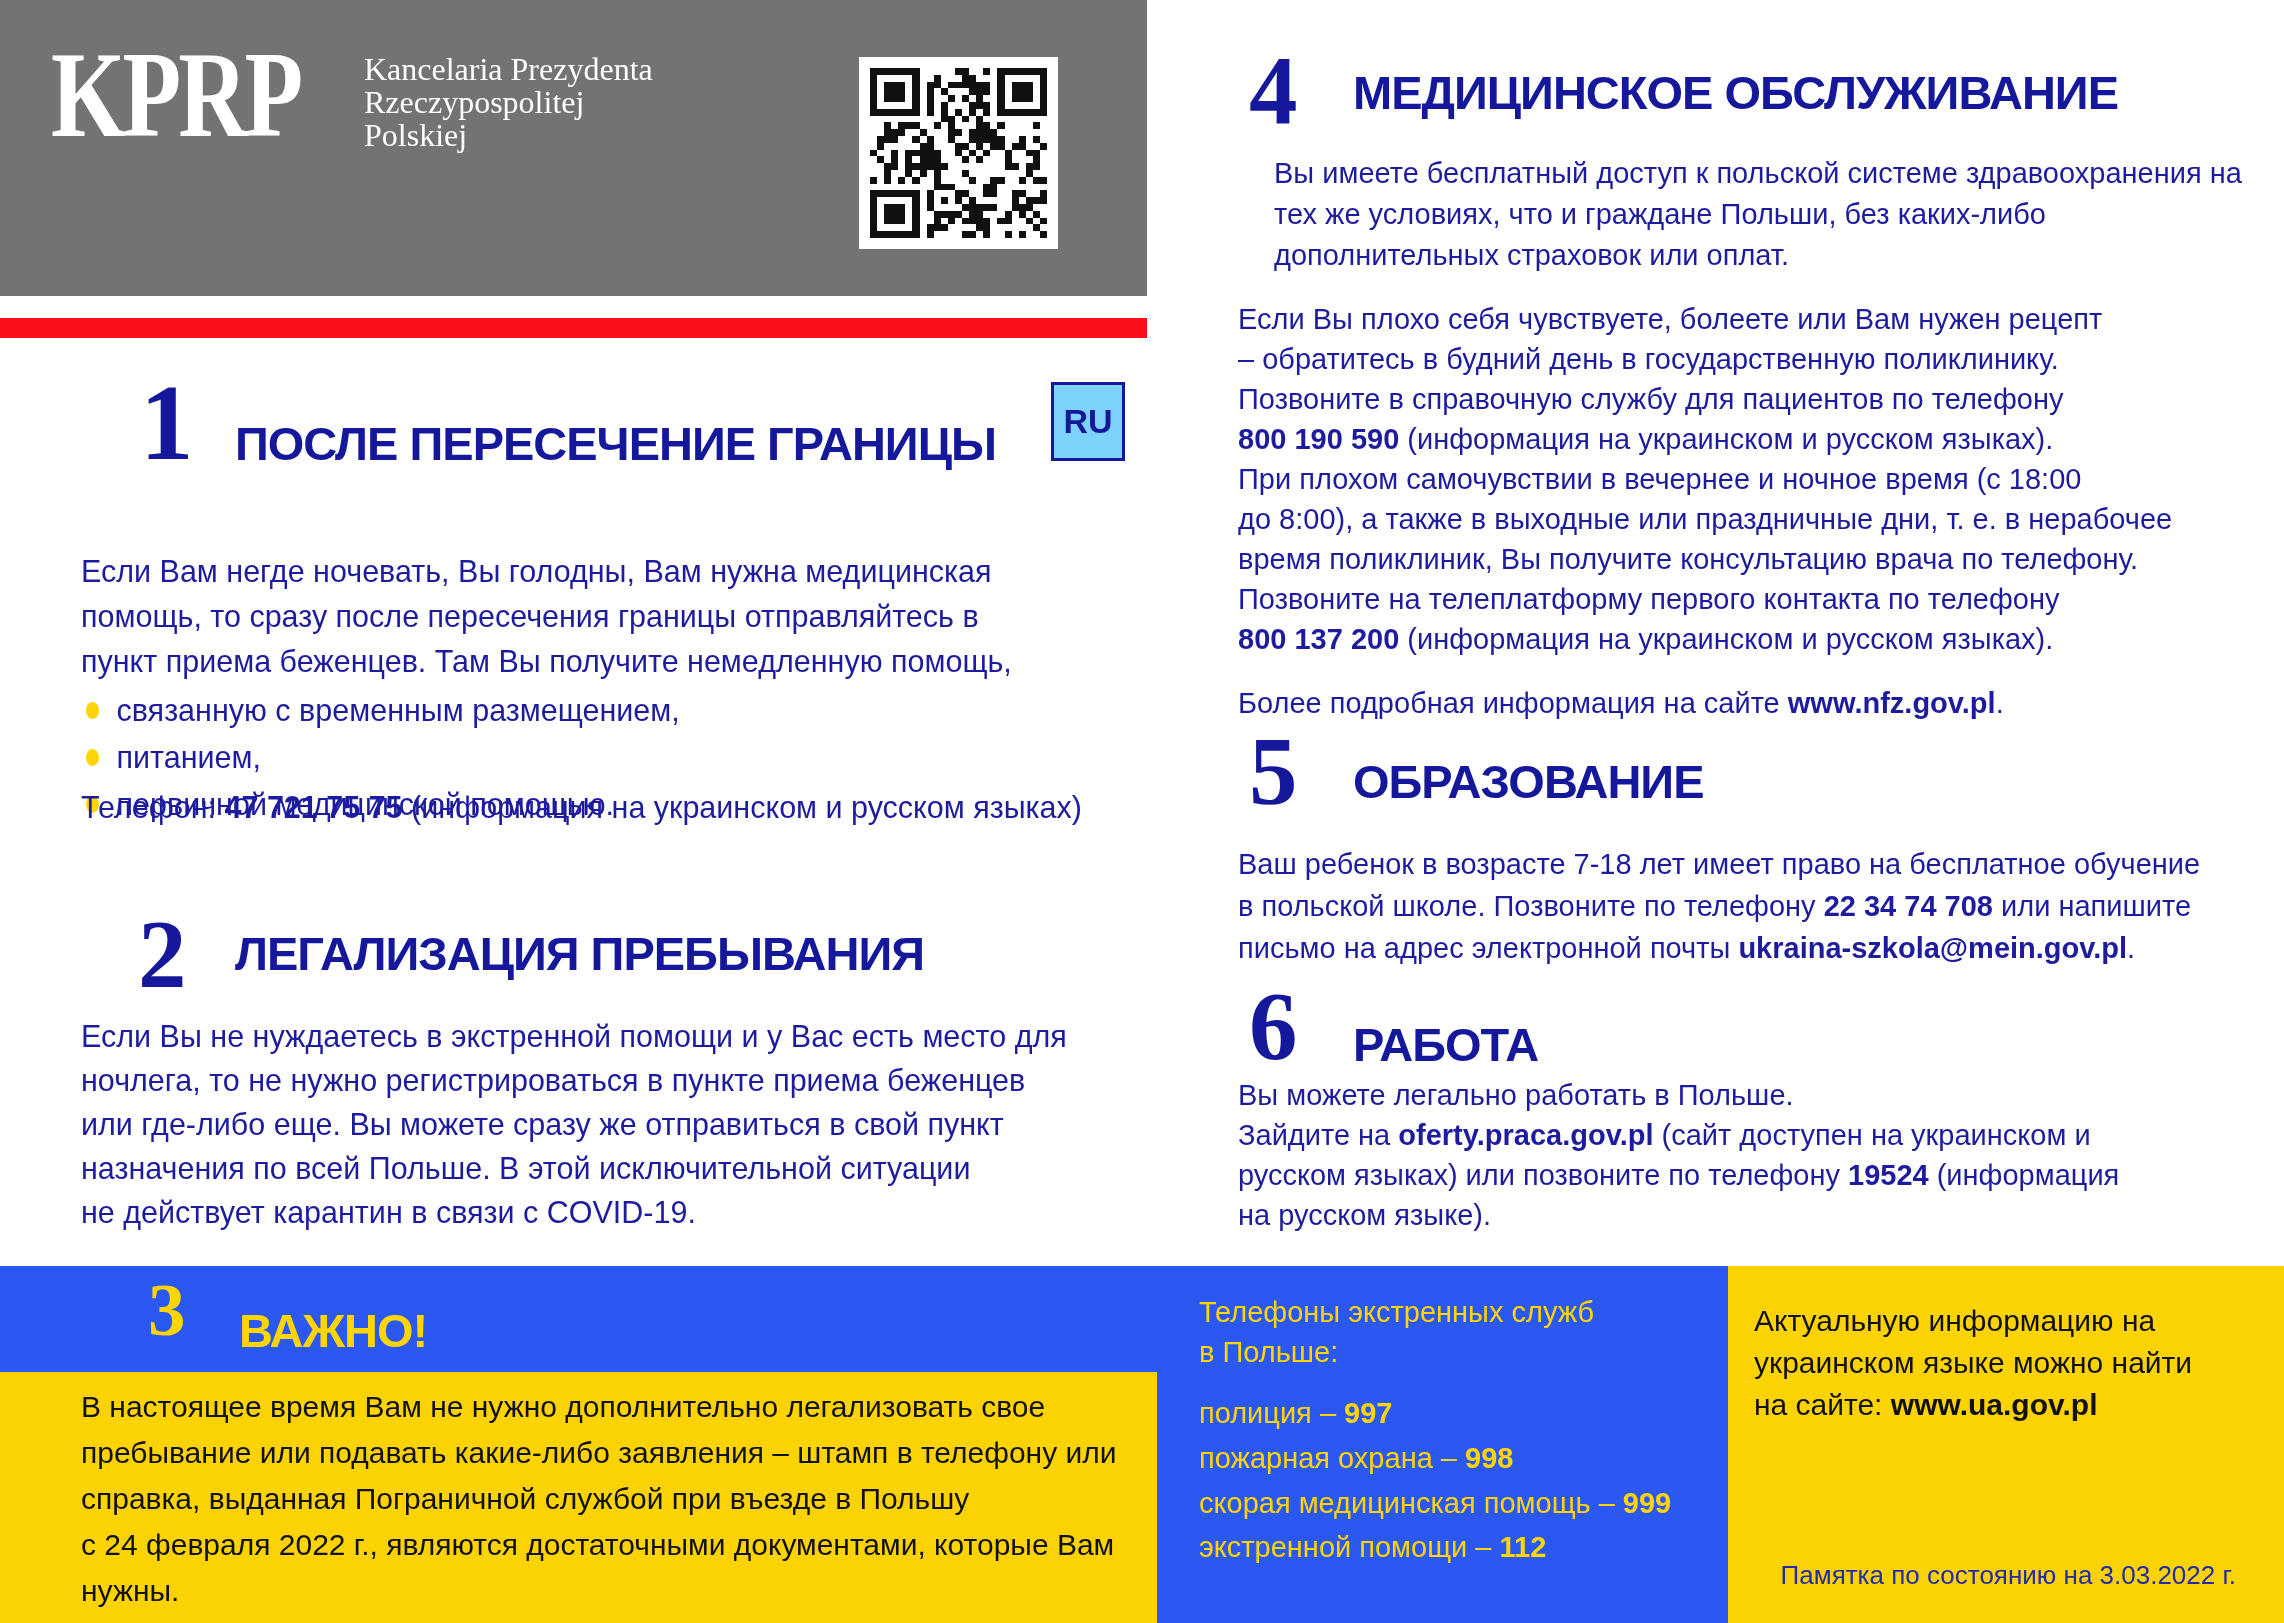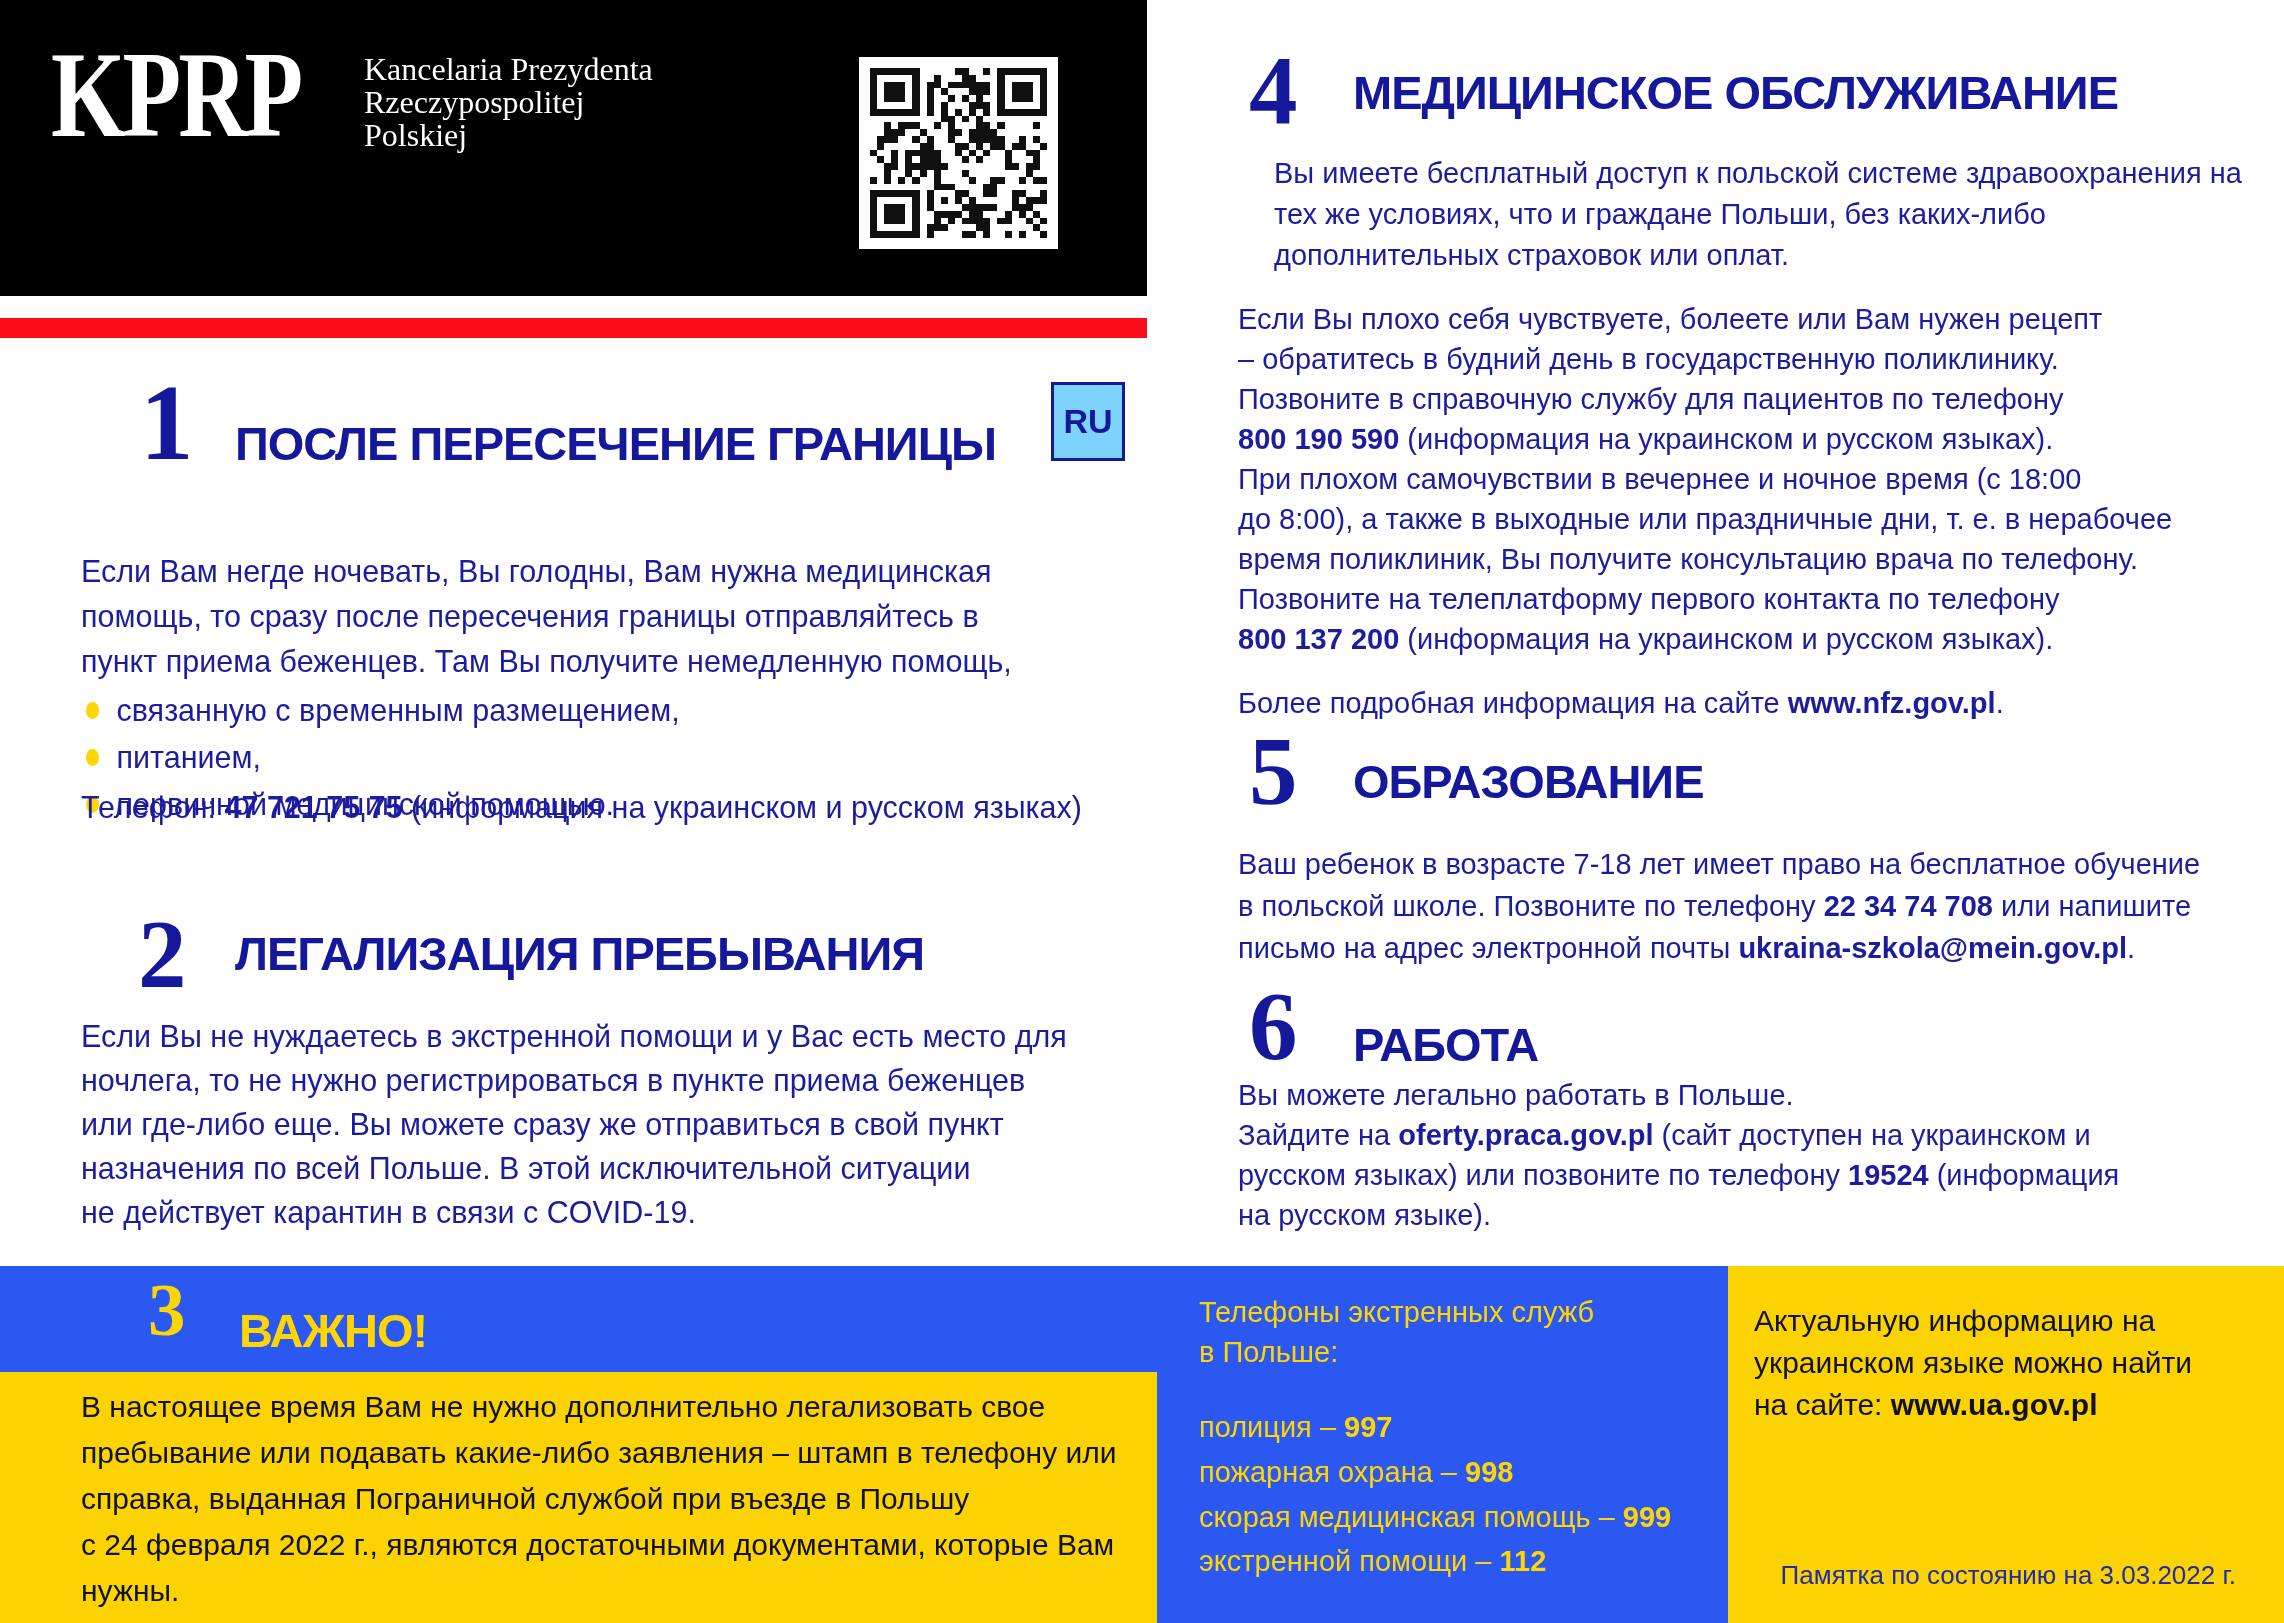--- a/index.html
+++ b/index.html
@@ -1,21 +1,21 @@
 <!DOCTYPE html>
 <html style="font-size:10.4px"><head>
 <meta charset="utf-8">
 <style>
   html,body{margin:0;padding:0;background:#e8e8e8;}
   #canvas{
     position:relative;width:2284px;height:1623px;background:#ffffff;
     font-family:"Liberation Sans","DejaVu Sans",sans-serif;overflow:hidden;
   }
   
-  #hdr{position:absolute;left:0;top:0;width:1147px;height:296px;background:#000000;}
+  #hdr{position:absolute;left:0;top:0;width:1147px;height:296px;background:#737373;}
   #logo{
     position:absolute;left:51px;top:32.5px;color:#fff;
     font-family:"Liberation Serif","DejaVu Serif",serif;font-weight:700;
     font-size:123px;line-height:123px;letter-spacing:-3.9px;
     transform:scaleX(.78);transform-origin:left top;
   }
   #org{
     position:absolute;left:364px;top:53px;color:#fff;
     font-family:Liberation Serif, serif;
     font-size:32px;line-height:33px;
@@ -67,21 +67,21 @@
   #bandblue{position:absolute;left:0;top:1266px;width:1728px;height:357px;background:#2b58f0;}
   #bandyleft{position:absolute;left:0;top:1372px;width:1157px;height:251px;background:#fbd303;}
   #bandyright{position:absolute;left:1728px;top:1266px;width:556px;height:357px;background:#fbd303;}
   #s3num{left:148px;top:1272px;font-size:75px;color:#ffd503;}
   #s3title{left:239px;top:1303px;color:#ffd503;}
   #s3para{left:81px;top:1384px;font-size:30px;line-height:46px;color:#111;}
   #em{
     position:absolute;left:1199px;top:1292px;width:520px;color:#ffd503;
     font-size:29px;line-height:40px;
   }
-  .em-items{margin-top:36px;}
+  .em-items{margin-top:22px;}
   .em-item{margin-top:5.8px;line-height:39px;}
   #info{
     position:absolute;left:1754px;top:1300px;width:482px;text-align:left;
     color:#111;font-size:30px;line-height:42px;
   }
   #info .tline .b{font-weight:700;}
   #footnote{
     position:absolute;left:1754px;top:1560px;width:482px;text-align:right;
     color:#232ba6;font-size:26px;
   }

